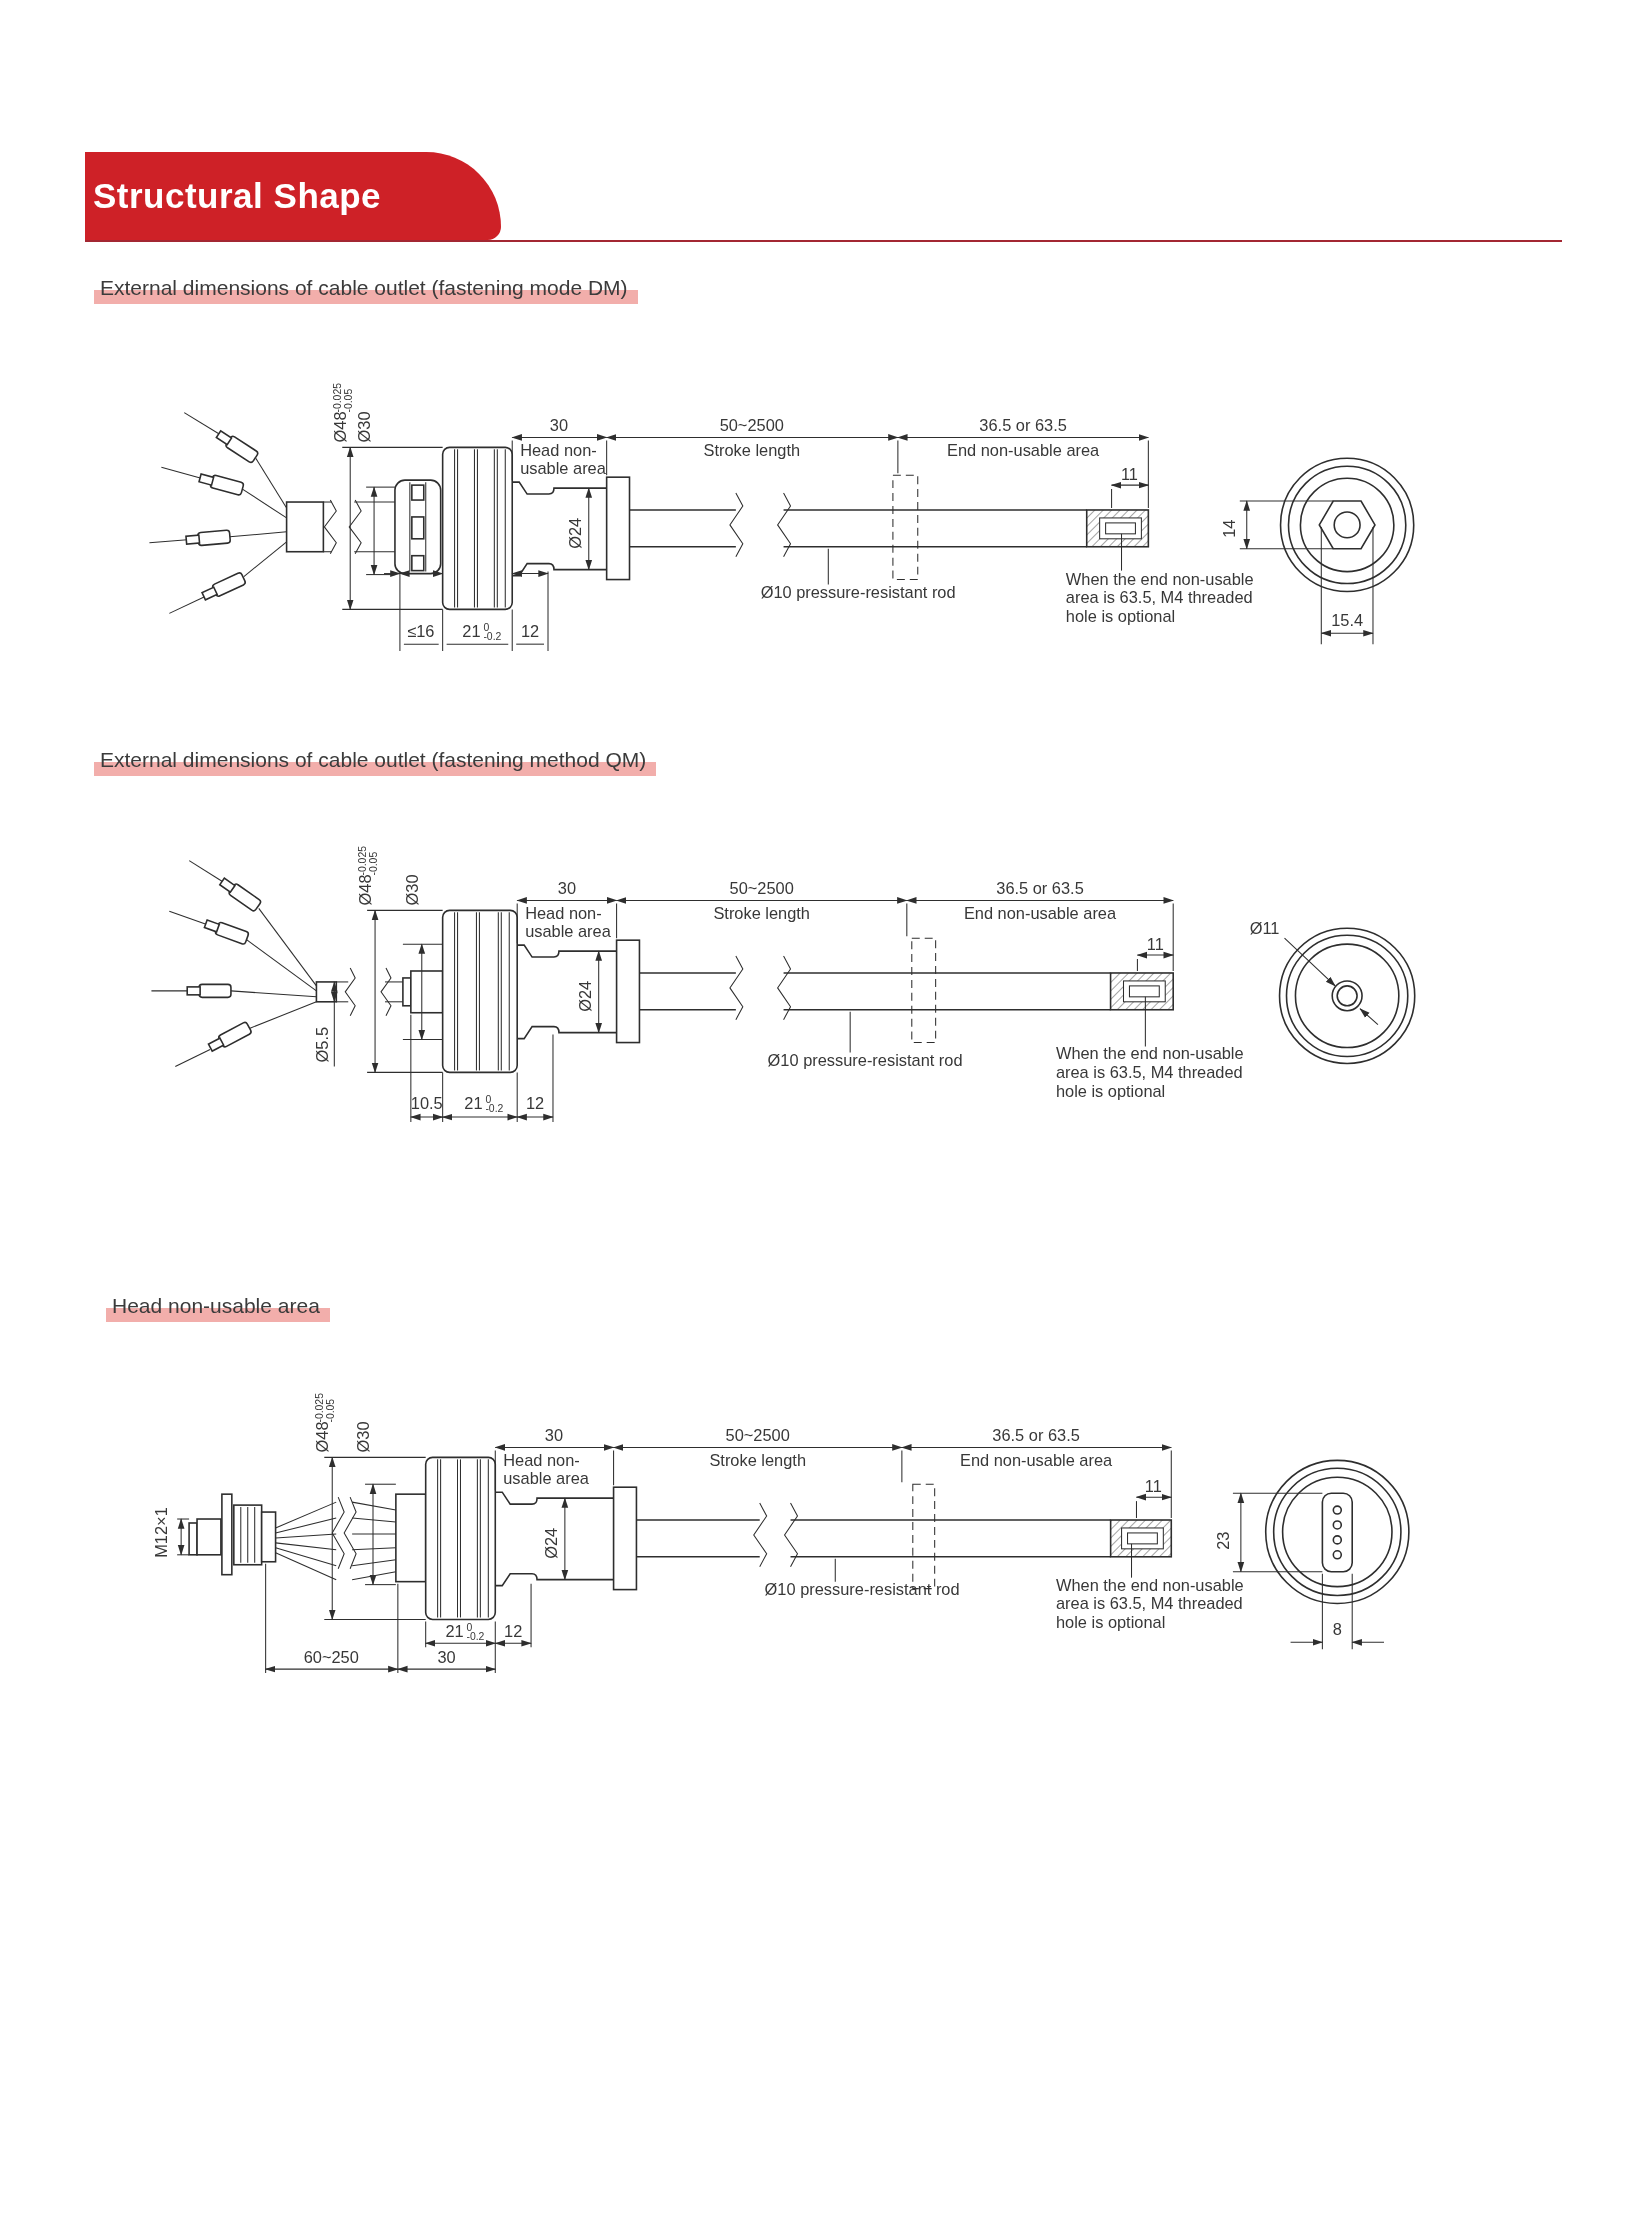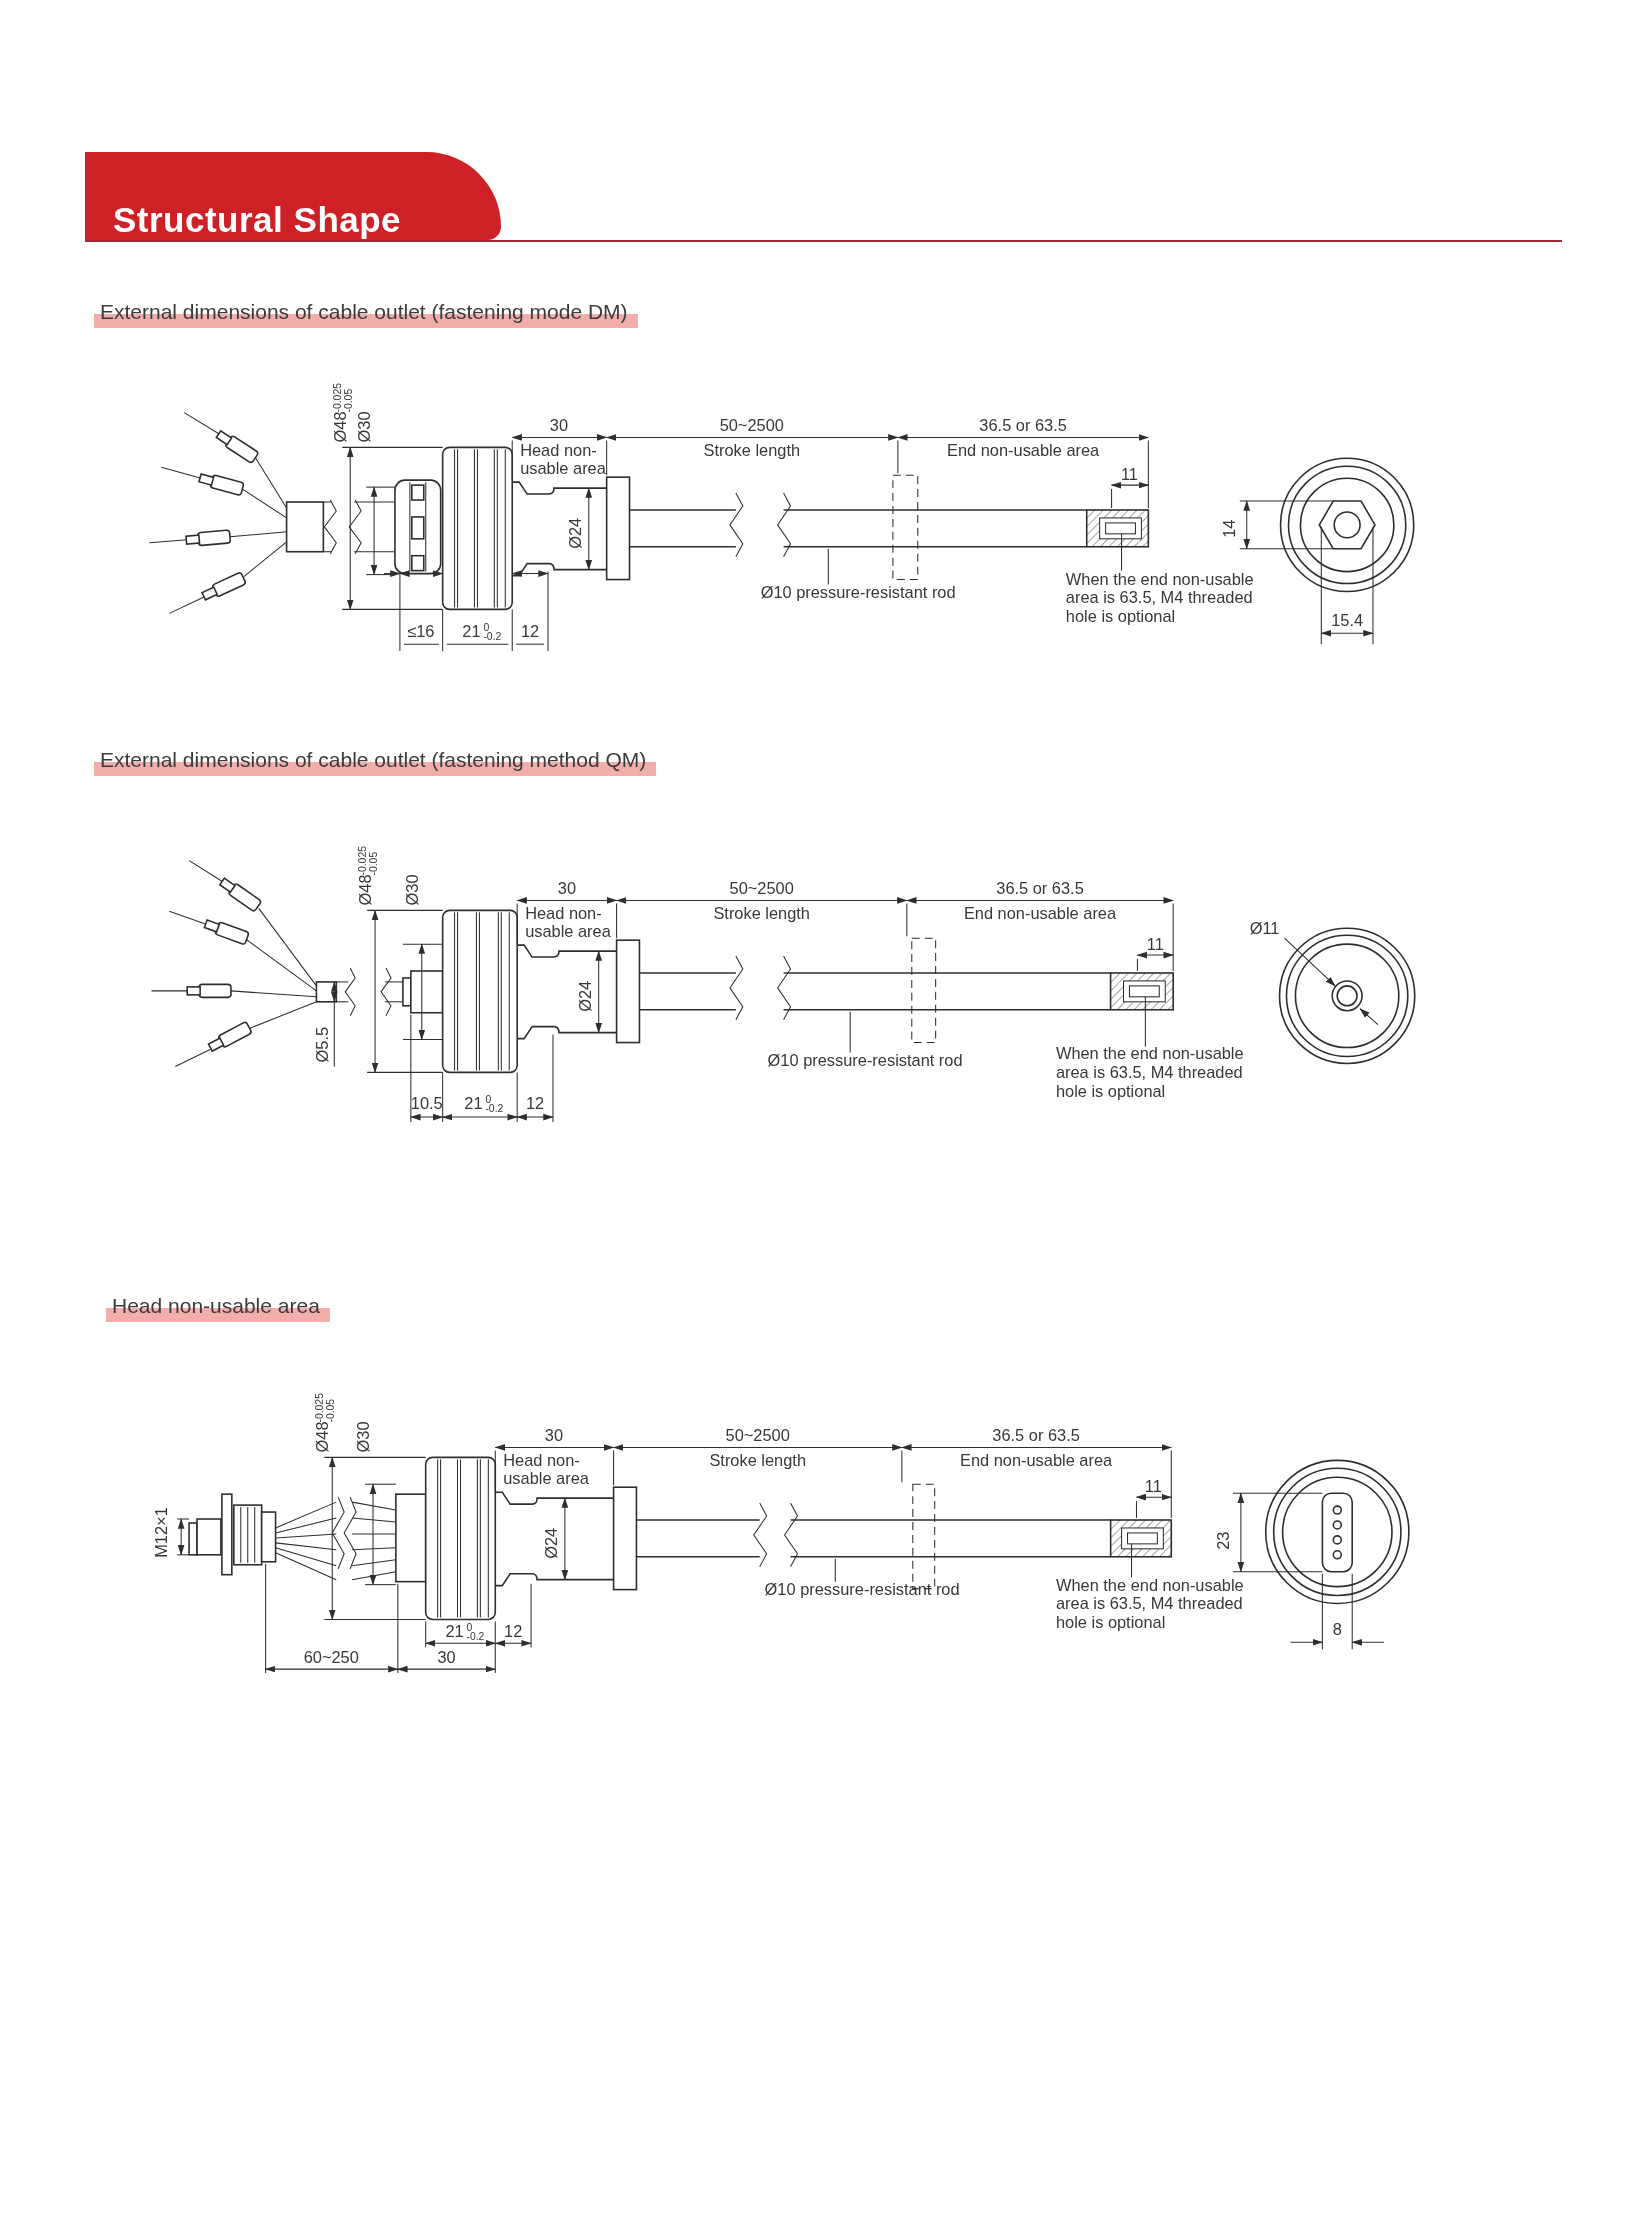--- a/index.html
+++ b/index.html
@@ -1,20 +1,20 @@
 <!DOCTYPE html>
 <html><head>
 <meta charset="utf-8">
 <style>
   html,body{margin:0;padding:0;background:#fff;}
   .page{position:relative;width:1646px;height:2234px;background:#ffffff;overflow:hidden;
         font-family:"Liberation Sans",sans-serif;}
   
   .banner{position:absolute;left:85px;top:152px;width:416px;height:88px;background:#ce2127;
-          border-radius:0 90px 16px 0;display:flex;align-items:flex-end;padding-left:28px;
+          border-radius:0 90px 16px 0;display:flex;align-items:center;padding-left:8px;
           box-sizing:border-box;}
   .banner span{color:#ffffff;font-size:35px;font-weight:bold;letter-spacing:0.5px;}
   .rule{position:absolute;left:85px;top:240px;width:1477px;height:2px;background:#a32732;}
   
   .sec{position:absolute;font-size:21px;color:#3b3b3b;}
   .hl{position:relative;display:inline-block;}
   .hl::after{content:"";position:absolute;left:-6px;right:-10px;bottom:-4px;height:14px;
              background:#f2aeab;z-index:0;}
   .hl b{position:relative;z-index:1;font-weight:normal;}
   
@@ -30,21 +30,21 @@
 </head>
 <body>
 
 <div class="page">
 
   <div class="banner">
     <span>Structural Shape</span>
   </div>
   <div class="rule"></div>
 
-  <div class="sec" style="left:100px;top:300px;">
+  <div class="sec" style="left:100px;top:276px;">
     <span class="hl"><b>External dimensions of cable outlet (fastening mode DM)</b></span></div>
   <div class="sec" style="left:100px;top:748px;text-align:right;">
     <span class="hl"><b>External dimensions of cable outlet (fastening method QM)</b></span></div>
   <div class="sec" style="left:100px;top:1294px;margin-left:12px;">
     <span class="hl"><b>Head non-usable area</b></span></div>
 
   <svg width="0" height="0" style="position:absolute">
     <defs>
       <marker id="ar" viewBox="0 0 10 8" refX="9.3" refY="4" markerWidth="10" markerHeight="8" orient="auto-start-reverse">
           <path d="M0,0.8 L10,4 L0,7.2 Z" fill="#2e2e2e"></path>

